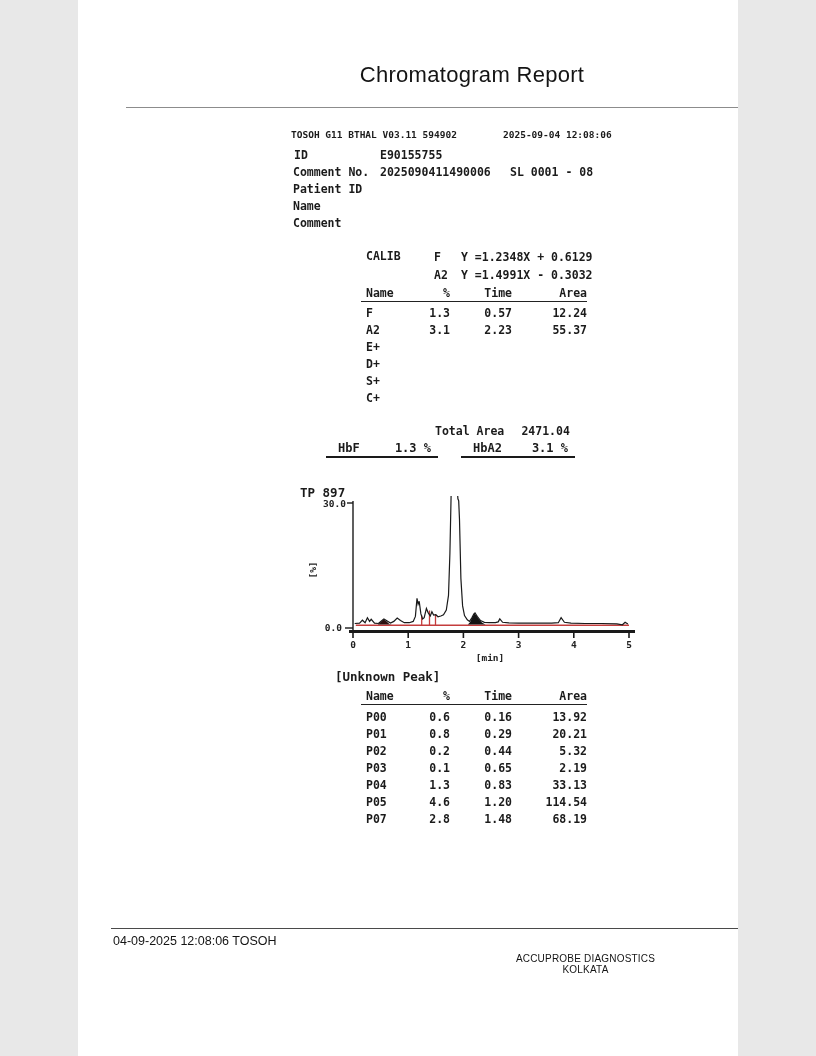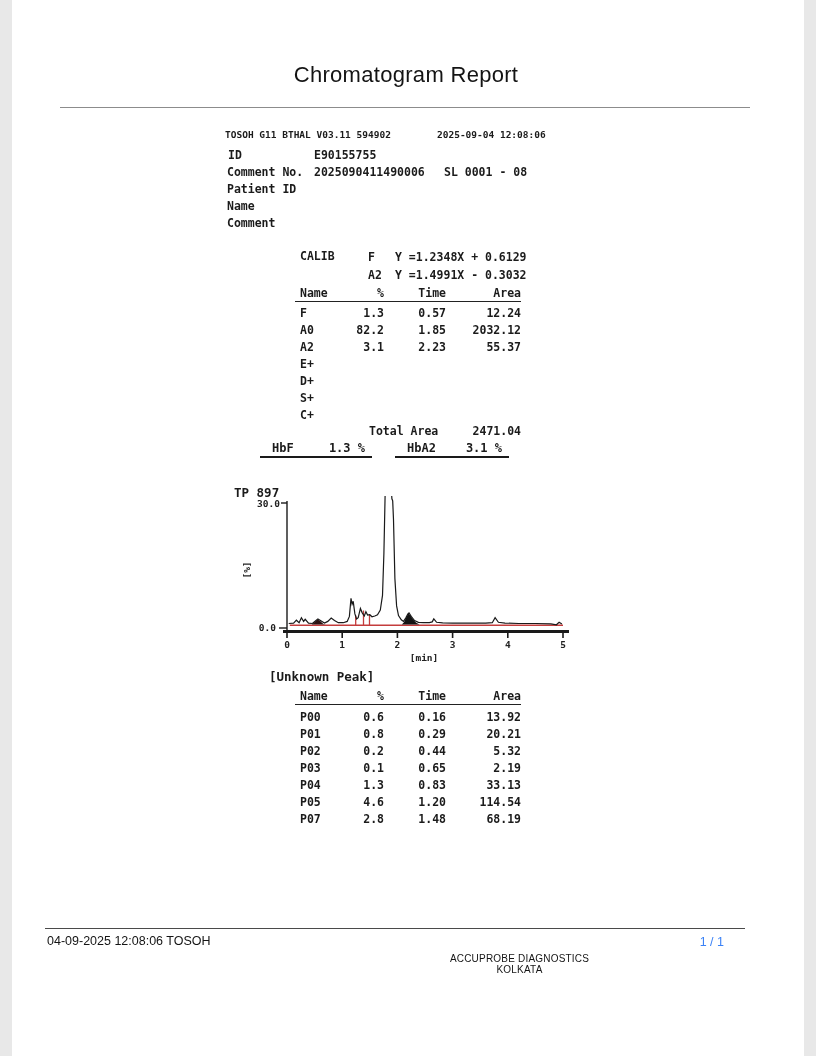--- a/index.html
+++ b/index.html
@@ -1,18 +1,18 @@
 <!DOCTYPE html>
 <html><head>
 <meta charset="utf-8">
 <style>
   * { margin:0; padding:0; box-sizing:border-box; }
   html,body { background:#e8e8e8; }
   .page {
-    position:relative; width:792px; height:1056px; background:#ffffff;
+    position:relative; width:660px; height:1056px; background:#ffffff;
     margin:0 auto; overflow:hidden;
     font-family:"Liberation Sans", sans-serif;
   }
   .abs { position:absolute; }
   .mono { font-family:"DejaVu Sans Mono", monospace; color:#1b1b1b; font-weight:700; }
   .title {
     position:absolute; top:62px; left:0; width:788px; text-align:center;
     font-size:22px; font-weight:400; color:#141414; letter-spacing:0.3px;
   }
   .title-rule { position:absolute; top:107px; left:48px; width:690px; height:0;
@@ -29,21 +29,21 @@
   .tbl .thead { display:flex; height:17px; line-height:17px; border-bottom:1.5px solid #222; }
   .tbl .tr { display:flex; height:17px; line-height:17px; }
   .c-name { width:53px; padding-left:5px; text-align:left; }
   .c-pct  { width:36px; text-align:right; }
   .c-time { width:62px; text-align:right; }
   .c-area { width:75px; text-align:right; }
   .calib-tbl { top:285px; }
   .total-line { top:423px; left:283px; width:226px; display:flex; font-size:11.5px;
     height:17px; line-height:17px; }
   .total-line .sp { width:74px; }
-  .total-line .val { flex:1; text-align:right; }
+  .total-line .val { flex:1; text-align:center; }
   .sum-box { position:absolute; top:440px; height:18px; line-height:16px;
     border-bottom:2px solid #1a1a1a; display:flex; font-size:12px; }
   .sum-box .nm { padding-left:12px; }
   .sum-box .vl { flex:1; text-align:right; padding-right:7px; }
   .sum-hbf { left:248px; width:112px; }
   .sum-hba2 { left:383px; width:114px; }
   .tp-label { top:485px; left:222px; font-size:12.5px; }
   .chart-svg { position:absolute; top:490px; left:220px; }
   .unk-title { top:669px; left:257px; font-size:12.5px; }
   .unk-tbl { top:688px; }
@@ -95,26 +95,20 @@
       <span class="c-time">Time</span>
       <span class="c-area">Area</span>
     </div>
     <div class="tr" style="margin-top:3px">
       <span class="c-name">F</span>
       <span class="c-pct">1.3</span>
       <span class="c-time">0.57</span>
       <span class="c-area">12.24</span>
     </div>
     <div class="tr">
-      <span class="c-name">A0</span>
-      <span class="c-pct">82.2</span>
-      <span class="c-time">1.85</span>
-      <span class="c-area">2032.12</span>
-    </div>
-    <div class="tr">
       <span class="c-name">A2</span>
       <span class="c-pct">3.1</span>
       <span class="c-time">2.23</span>
       <span class="c-area">55.37</span>
     </div>
     <div class="tr">
       <span class="c-name">E+</span>
     </div>
     <div class="tr">
       <span class="c-name">D+</span>

